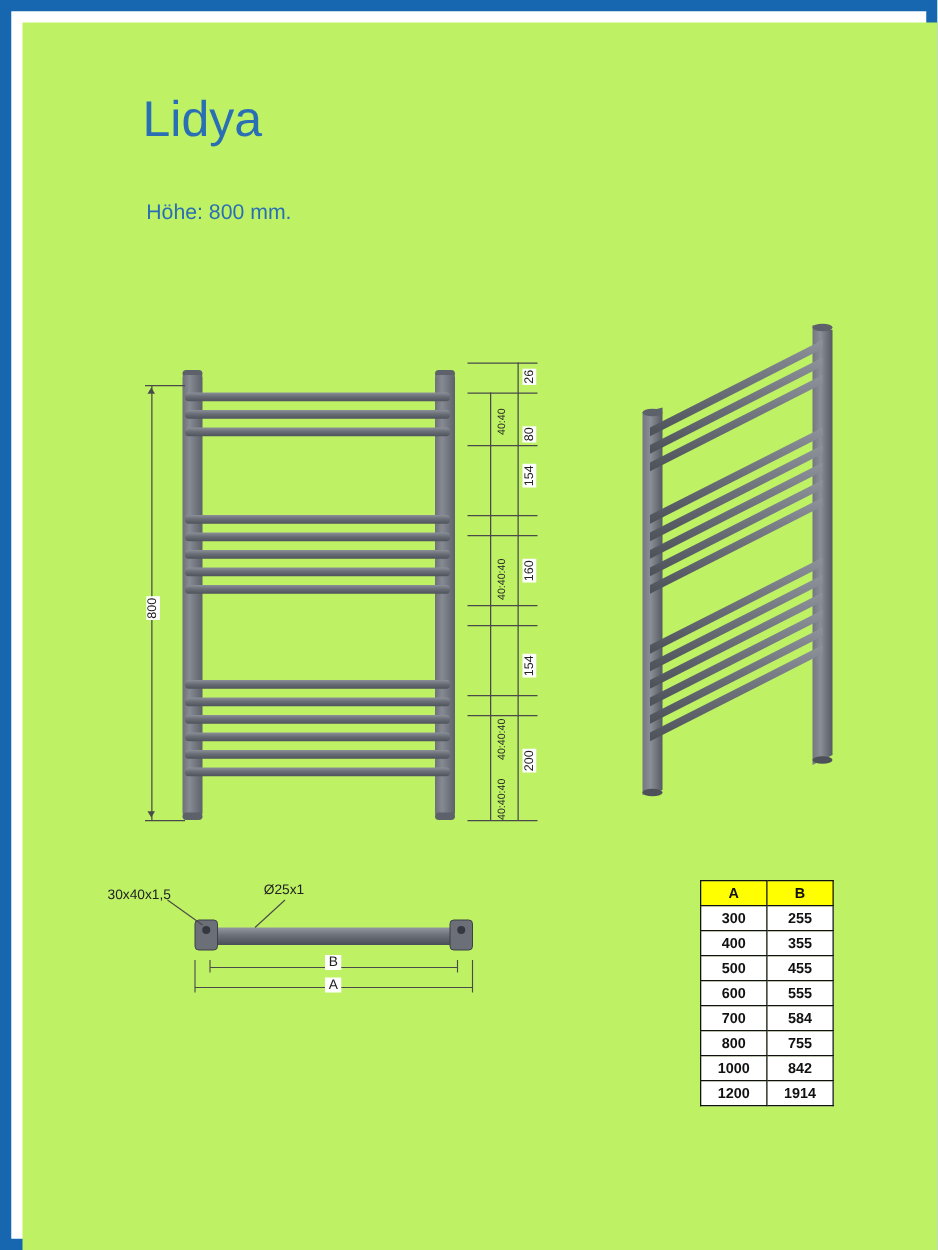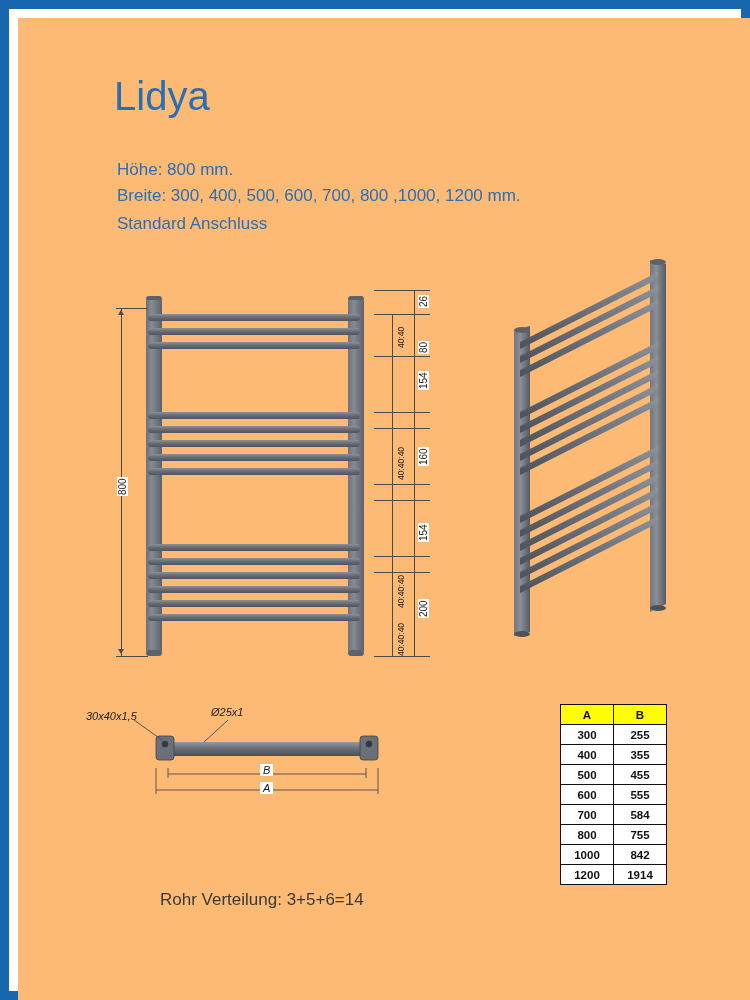--- a/index.html
+++ b/index.html
@@ -19,21 +19,21 @@
     left: 0; top: 0;
     width: 750px; height: 1000px;
     box-sizing: border-box;
     border: 9px solid #1766b0;
     background: #fff;
   }
   .inner {
     position: absolute;
     left: 9px; top: 9px;
     width: 732px; height: 982px;
-    background: #fdba74;
+    background: #bef264;
   }
 
   
   .title {
     position: absolute;
     left: 96px; top: 58px;
     font-size: 40px;
     color: #2a6fb4;
     letter-spacing: 0px;
     line-height: 1;
@@ -159,21 +159,21 @@
   .perspective {
     position: absolute;
     left: 480px; top: 236px;
     width: 200px; height: 390px;
   }
 
   
   .topview {
     position: absolute;
     left: 60px; top: 680px;
-    width: 330px; height: 120px; font-style: italic;
+    width: 330px; height: 120px;
   }
   .tv-label {
     position: absolute;
     font-size: 11px;
     color: #222;
     white-space: nowrap;
   }
 
   
   .tbl {
@@ -206,22 +206,20 @@
   }
 </style>
 </head>
 <body>
 
 <div class="page">
   <div class="inner">
 
     <div class="title">Lidya</div>
     <div class="spec-line spec1">Höhe: 800 mm.</div>
-    <div class="spec-line spec2">Breite: 300, 400, 500, 600, 700, 800 ,1000, 1200 mm.</div>
-    <div class="spec-line spec3">Standard Anschluss</div>
 
 
     <div class="front">
       <div class="cap" style="left:10px; top:-4px;"></div>
       <div class="cap" style="left:212px; top:-4px;"></div>
       <div class="post post-left"></div>
       <div class="post post-right"></div>
 
       <div class="rail" style="top:14px;"></div>
       <div class="rail" style="top:28px;"></div>
@@ -391,16 +389,15 @@
           <td>1000</td>
           <td>842</td>
         </tr>
         <tr>
           <td>1200</td>
           <td>1914</td>
         </tr>
       </tbody>
     </table>
 
-    <div class="footer">Rohr Verteilung: 3+5+6=14</div>
 
   </div>
 </div>
 
 </body></html>

